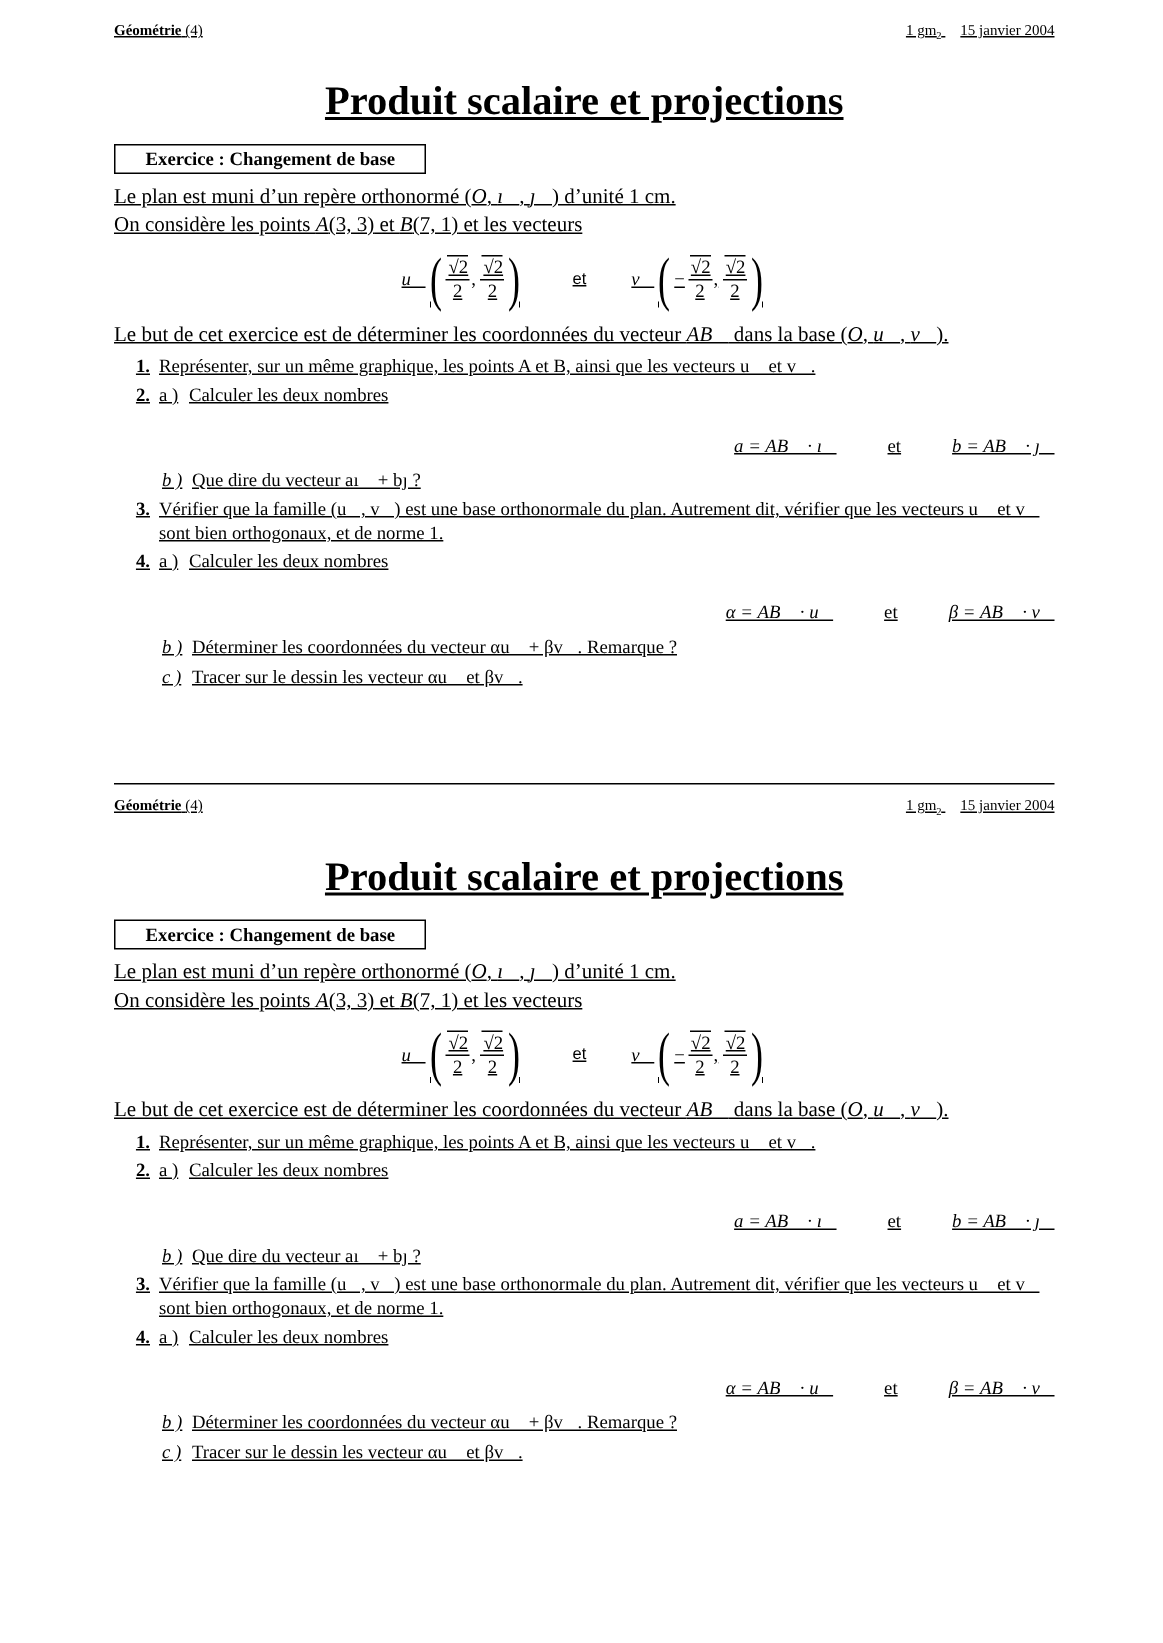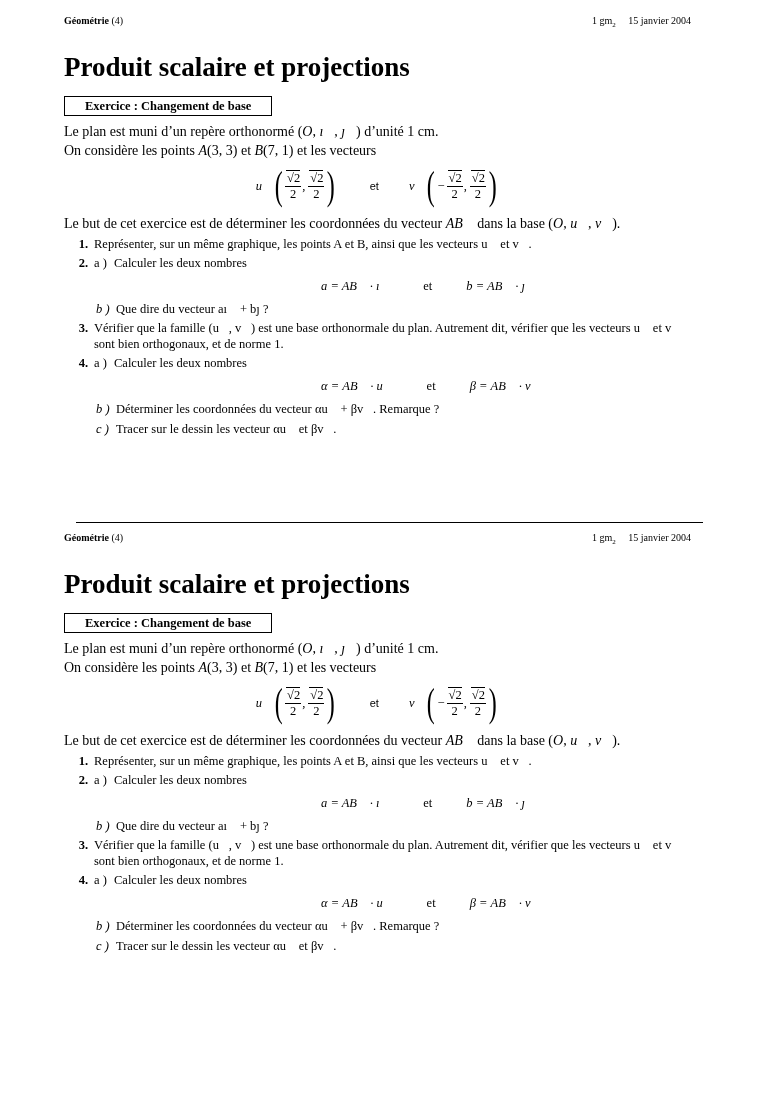--- a/index.html
+++ b/index.html
@@ -1,42 +1,42 @@
 <!DOCTYPE html>
 <html><head>
 <meta charset="utf-8">
 <style>
   html, body { margin: 0; padding: 0; background: #ffffff; }
   body { width: 775px; height: 1095px; position: relative; overflow: hidden;
          font-family: "Liberation Serif", "DejaVu Serif", serif; color: #000; }
-  .copy { position: absolute; left: 64px; width: 627px; }
+  .copy { position: absolute; left: 76px; width: 627px; text-decoration: underline; }
   .copy.c1 { top: 14px; }
   .copy.c2 { top: 531px; }
   .hdr { display: flex; justify-content: space-between; font-size: 10px; height: 14px; line-height: 14px; }
   .hdr .subject b { font-weight: bold; }
   .hdr .right span { margin-left: 10px; margin-top: 28px; }
   .hdr sub { font-size: 7px; }
-  .title { font-weight: bold; font-size: 27px; margin: 22px 0 0 0; line-height: 34px; }
+  .title { text-align: center; font-weight: bold; font-size: 27px; margin: 22px 0 0 0; line-height: 34px; }
   .exbox { display: inline-block; border: 1px solid #000; padding: 1px 20px; font-weight: bold; font-size: 12.5px; margin-top: 12px; line-height: 16px; }
   .p { font-size: 14px; line-height: 19px; }
   .p.first { margin-top: 6px; }
   .m { font-style: italic; }
   .vecdef { display: flex; justify-content: center; align-items: center; margin: 4px 0 6px 0; height: 44px; font-size: 12.5px; }
   .vecdef .et { margin: 0 30px 0 32px; font-family: "Liberation Sans", sans-serif; font-size: 11px; }
   .paren { font-size: 40px; font-weight: 200; line-height: 40px; transform: scaleX(0.6); display: inline-block; }
   .frac { display: inline-flex; flex-direction: column; align-items: center; font-size: 12.5px; line-height: 15px; vertical-align: middle; }
   .frac .num { border-bottom: 1px solid #000; padding: 0 1px; }
   .sqrt { border-top: 1px solid #000; padding-left: 1px; }
   .items { margin-top: 2px; }
   .item { display: flex; font-size: 12.5px; line-height: 16px; margin-top: 3px; }
   .item .n { width: 24px; text-align: right; padding-right: 6px; font-weight: bold; flex: none; }
   .item .body { flex: 1; }
   .sub { display: flex; font-size: 12.5px; line-height: 16px; margin-top: 4px; }
   .sub .l { width: 20px; flex: none; text-align: left; }
-  .formula { display: flex; justify-content: flex-start; margin-left: 257px; font-size: 12.5px; line-height: 18px; margin-top: 6px; margin-bottom: 6px; }
+  .formula { display: flex; justify-content: flex-end; margin-left: 257px; font-size: 12.5px; line-height: 18px; margin-top: 17px; margin-bottom: 6px; }
   .formula .et { margin: 0 34px; }
   .indent-sub { margin-left: 32px; }
   .sep { position: absolute; left: 76px; width: 627px; top: 522px; border-top: 1px solid #000; }
 </style>
 </head>
 <body>
 
 <div class="copy c1">
   <div class="hdr">
     <div class="subject">

